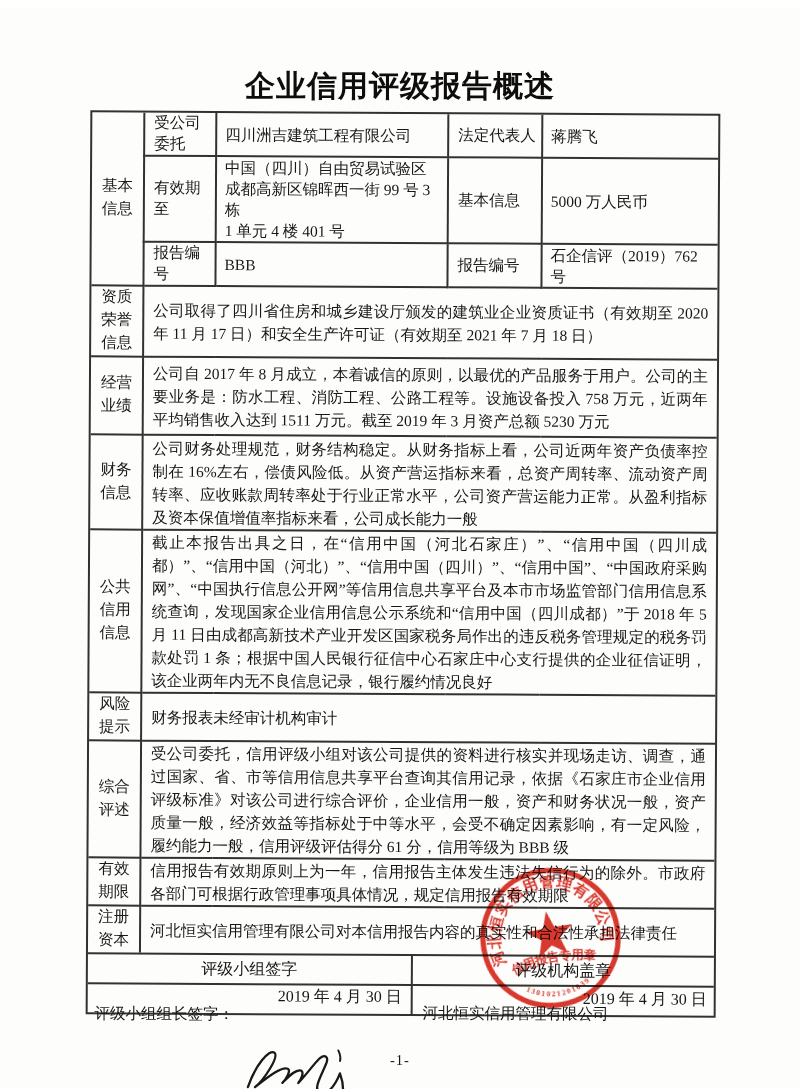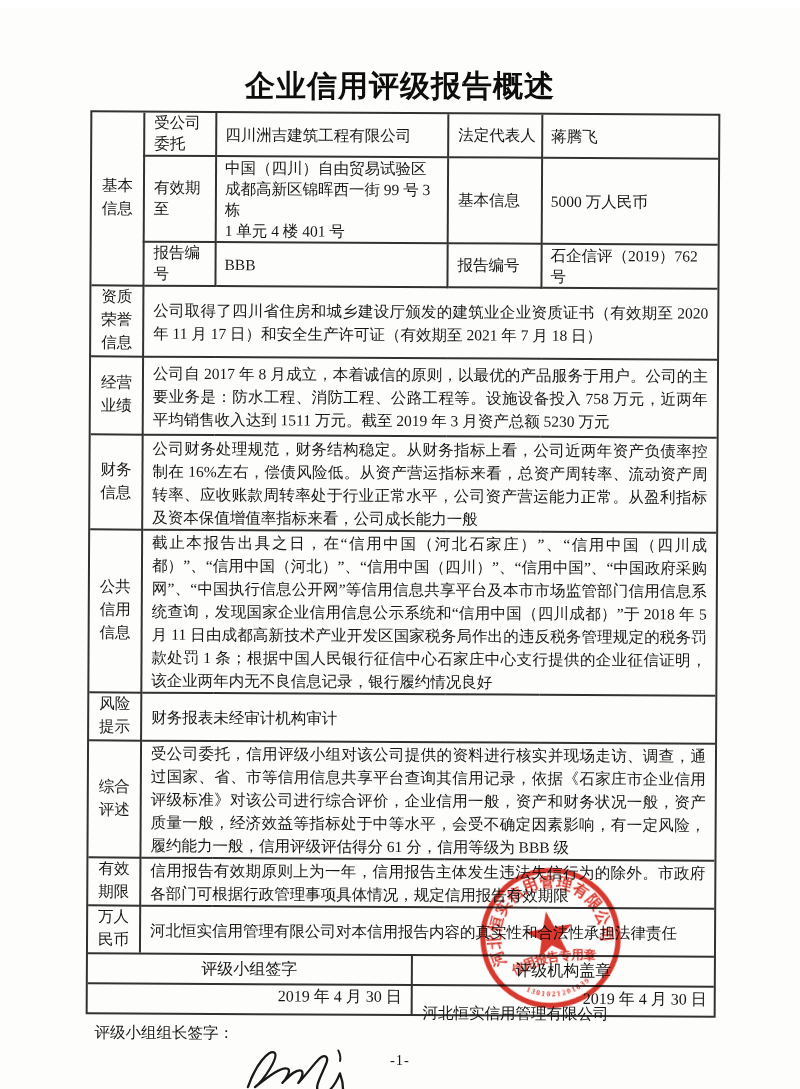--- a/index.html
+++ b/index.html
@@ -31,21 +31,21 @@
   .val-pre { white-space:pre-line; }
   .sec-text {
     vertical-align:middle; padding:0 9px; line-height:23px;
     text-align:justify;
   }
   .sig { flex:1; display:grid; grid-template-columns:325px 1fr; grid-template-rows:30px 1fr; border-top:2px solid #34322e; }
   .sig-h { display:flex; align-items:center; justify-content:center; font-size:16px; border-bottom:2px solid #34322e; }
   .sig-hl { border-right:2px solid #34322e; }
   .sig-bl { border-right:2px solid #34322e; position:relative; }
   .sig-br { position:relative; }
-  .leader-label { position:absolute; top:38px; left:7px; font-size:15.5px; }
+  .leader-label { position:absolute; top:19px; left:7px; font-size:15.5px; }
   .autograph { position:absolute; left:150px; top:48px; width:115px; height:76px; }
   .autograph path { fill:none; stroke:#191919; stroke-linecap:round; stroke-linejoin:round; }
   .sig-date-l { position:absolute; right:9px; bottom:6px; font-size:16px; }
   .company-line { position:absolute; top:17px; left:10px; font-size:15.5px; }
   .sig-date-r { position:absolute; right:7px; bottom:5px; font-size:16px; }
   .seal {
     position:absolute; left:468px; top:855px; width:165px; height:150px;
     transform:rotate(-10deg); mix-blend-mode:multiply; opacity:0.92;
     filter:blur(0.3px); z-index:5;
   }
@@ -114,21 +114,21 @@
       </tr>
       <tr style="height:115px">
         <td class="lbl-group">综合评述</td>
         <td class="sec-text" colspan="4">受公司委托，信用评级小组对该公司提供的资料进行核实并现场走访、调查，通过国家、省、市等信用信息共享平台查询其信用记录，依据《石家庄市企业信用评级标准》对该公司进行综合评价，企业信用一般，资产和财务状况一般，资产质量一般，经济效益等指标处于中等水平，会受不确定因素影响，有一定风险，履约能力一般，信用评级评估得分 61 分，信用等级为 BBB 级</td>
       </tr>
       <tr style="height:44px">
         <td class="lbl-group">有效期限</td>
         <td class="sec-text" colspan="4">信用报告有效期原则上为一年，信用报告主体发生违法失信行为的除外。市政府各部门可根据行政管理事项具体情况，规定信用报告有效期限</td>
       </tr>
       <tr style="height:39px">
-        <td class="lbl-group">万人民币</td>
+        <td class="lbl-group">注册资本</td>
         <td class="sec-text" colspan="4">河北恒实信用管理有限公司对本信用报告内容的真实性和合法性承担法律责任</td>
       </tr>
     </tbody>
       </table>
 
     <div class="sig">
       <div class="sig-h sig-hl">评级小组签字</div>
       <div class="sig-h">评级机构盖章</div>
 
       <div class="sig-bl">

